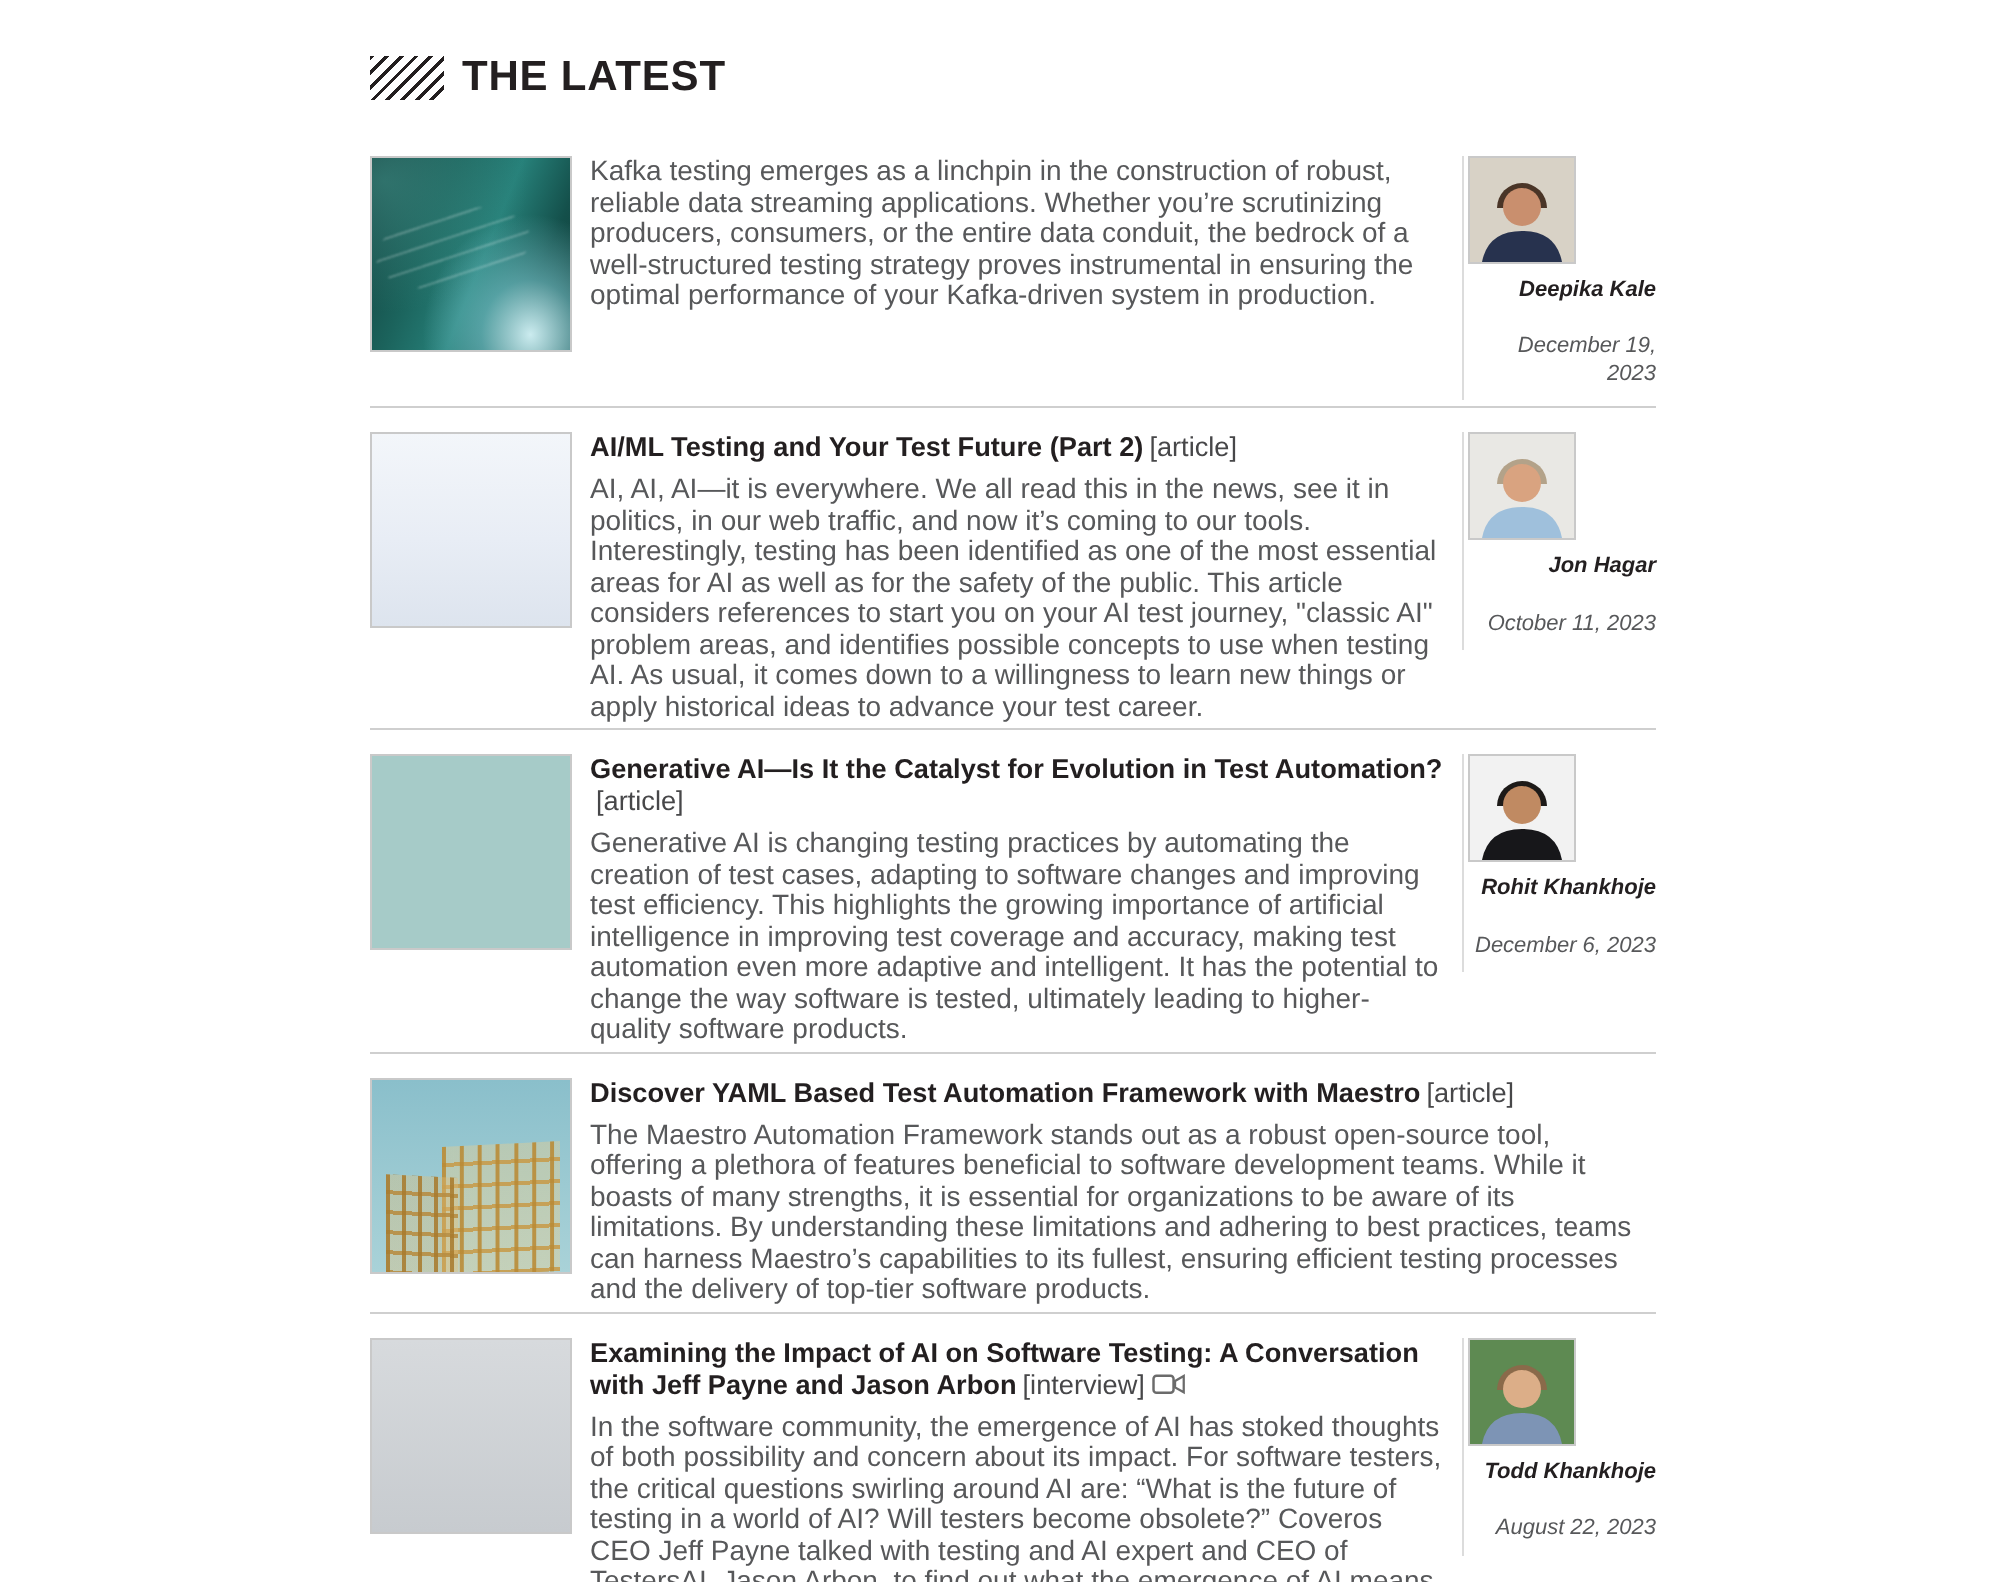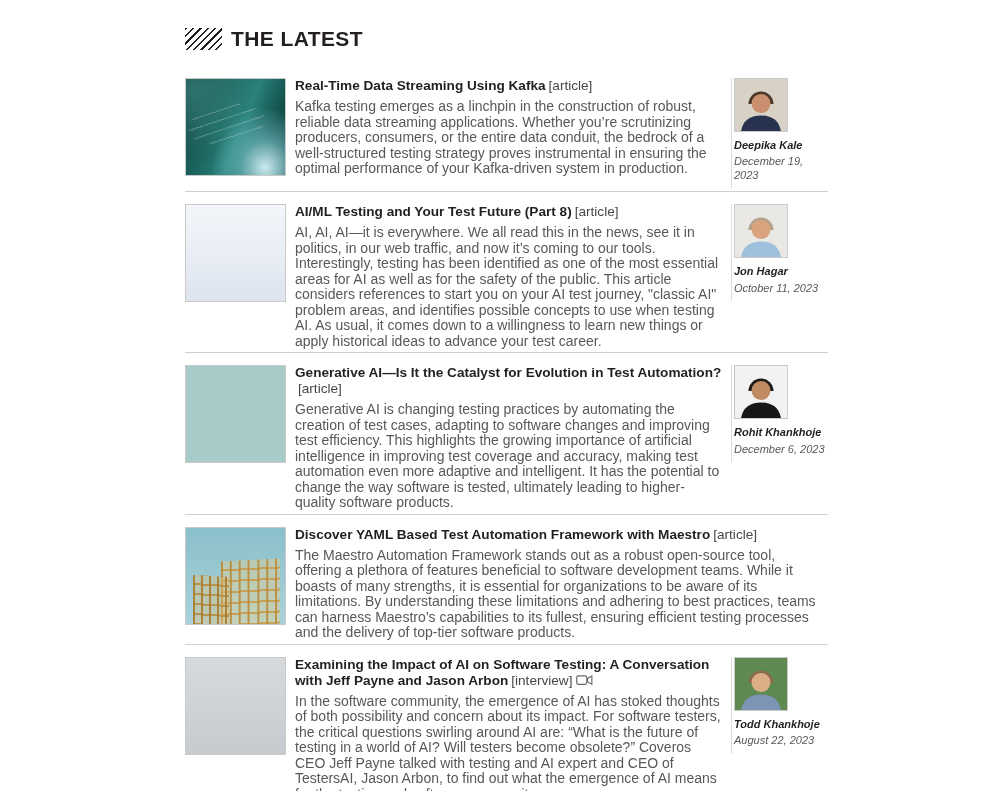--- a/index.html
+++ b/index.html
@@ -61,29 +61,29 @@
 
   
   .content { flex: 1; min-width: 0; padding-right: 6px; }
   .title-line { margin: 0 0 5px; font-size: 13.6px; line-height: 16px; font-weight: bold; color: #231f20; }
   .title-link { color: #231f20; text-decoration: none; cursor: pointer; }
   .tag { font-weight: normal; color: #474749; margin-left: 3px; }
   .cam { display: inline-block; width: 17px; height: 12px; vertical-align: -1px; margin-left: 4px; }
   .desc { margin: 0; font-size: 14px; line-height: 15.5px; color: #57585a; }
 
   
-  .author { flex: none; width: 97px; box-sizing: border-box; border-left: 1px solid #dcdcdc; padding-left: 2px; padding-bottom: 6px; }
+  .author { flex: none; width: 97px; box-sizing: border-box; border-left: 1px solid #dcdcdc; padding-left: 2px; padding-bottom: 6px; text-align: right; }
   .avatar { display: block; width: 52px; height: 52px; border: 1px solid #c9c9c9; cursor: pointer; }
   .avatar-svg { display: block; width: 100%; height: 100%; }
   .av-bg { fill: var(--bg, #ddd); }
   .av-hair { fill: var(--hair, #555); }
   .av-face { fill: var(--skin, #cf9); }
   .av-shirt { fill: var(--shirt, #345); }
   .author-name { margin-top: 7px; font-size: 11px; font-weight: bold; font-style: italic; color: #231f20; line-height: 1.22; cursor: pointer; }
-  .author-date { font-size: 11px; font-style: italic; color: #57585a; line-height: 1.22; margin-top: 3px; }
+  .author-date { font-size: 11px; font-style: italic; color: #57585a; line-height: 1.22; margin-top: 15px; }
 </style>
 </head>
 <body>
 
 <div class="page">
   <div class="section-header">
     <span class="hatch-icon"></span>
     <h1 class="section-title">THE LATEST</h1>
   </div>
   <div class="article-list">
@@ -94,23 +94,20 @@
       
       
       
       
       
       
       
     </a>
 
     <div class="content">
-      <h2 class="title-line">
-        <a class="title-link">Real-Time Data Streaming Using Kafka</a><span class="tag">[article]</span>
-      </h2>
       <p class="desc">Kafka testing emerges as a linchpin in the construction of robust, reliable data streaming applications. Whether you’re scrutinizing producers, consumers, or the entire data conduit, the bedrock of a well-structured testing strategy proves instrumental in ensuring the optimal performance of your Kafka-driven system in production.</p>
     </div>
 
     <div class="author">
       <span class="avatar" style="--bg: #d8d2c6; --hair: #4a3527; --skin: #c98f6e; --shirt: #27324e;">
         <svg class="avatar-svg" viewBox="0 0 52 52">
           <rect class="av-bg" width="52" height="52"></rect>
           <path class="av-hair" d="M13.5,25 a12.5,12.5 0 0 1 25,0 z"></path>
           <circle class="av-face" cx="26" cy="24.5" r="9.5"></circle>
           <path class="av-shirt" d="M6,52 q3,-15.5 20,-15.5 q17,0 20,15.5 z"></path>
@@ -130,21 +127,21 @@
       
       
       
       
       
       
     </a>
 
     <div class="content">
       <h2 class="title-line">
-        <a class="title-link">AI/ML Testing and Your Test Future (Part 8)</a><span class="tag">[article]</span>
+        <a class="title-link">AI/ML Testing and Your Test Future (Part 2)</a><span class="tag">[article]</span>
       </h2>
       <p class="desc">AI, AI, AI—it is everywhere. We all read this in the news, see it in politics, in our web traffic, and now it’s coming to our tools. Interestingly, testing has been identified as one of the most essential areas for AI as well as for the safety of the public. This article considers references to start you on your AI test journey, "classic AI" problem areas, and identifies possible concepts to use when testing AI. As usual, it comes down to a willingness to learn new things or apply historical ideas to advance your test career.</p>
     </div>
 
     <div class="author">
       <span class="avatar" style="--bg: #e9e8e4; --hair: #b3a289; --skin: #d9a380; --shirt: #9fc0dc;">
         <svg class="avatar-svg" viewBox="0 0 52 52">
           <rect class="av-bg" width="52" height="52"></rect>
           <path class="av-hair" d="M13.5,25 a12.5,12.5 0 0 1 25,0 z"></path>
           <circle class="av-face" cx="26" cy="24.5" r="9.5"></circle>

